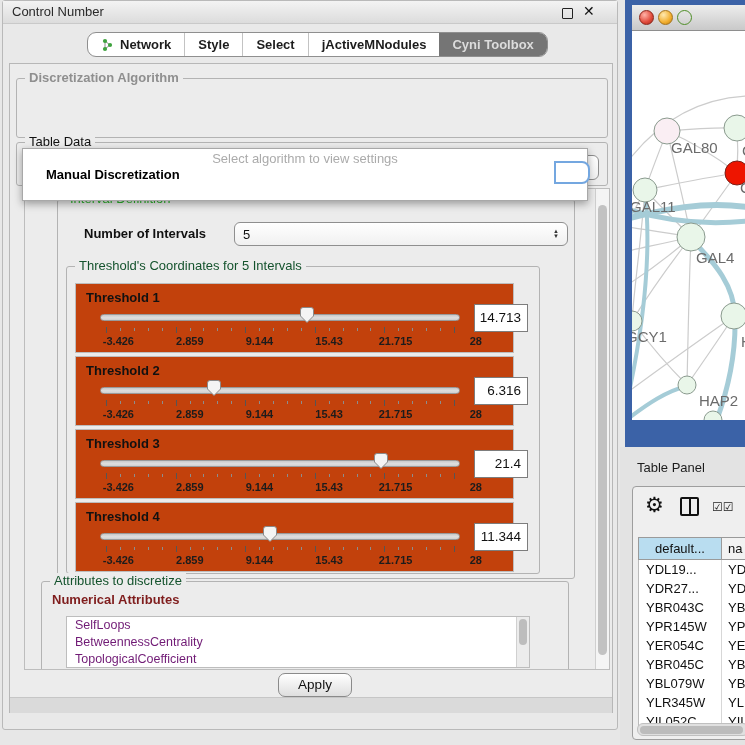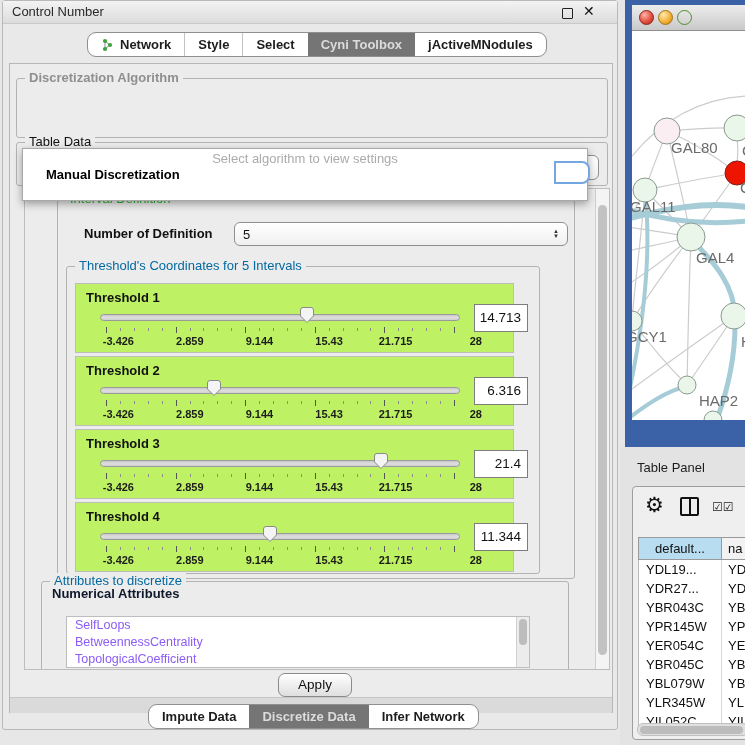--- a/index.html
+++ b/index.html
@@ -24,57 +24,57 @@
   .tab-seg.selected + .tab-seg{border-left:none;}
   .net-ico{display:inline-block;width:13px;height:14px;margin-right:6px;}
 
   
   .content{left:6px;top:62px;width:604px;height:650px;border:1px solid #b7b7b7;background:#ececec;}
   .grp{position:absolute;border:1px solid #b3b3b3;border-radius:3px;}
   .grp-title{position:absolute;top:-9px;left:8px;background:#ececec;padding:0 4px;line-height:15px;white-space:nowrap;}
   .t-gray{color:#8f8f8f;font-weight:bold;}
   .t-black{color:#111;}
   .t-green{color:#2cb52c;}
-  .t-blue{color:#0369a1;}
+  .t-blue{color:#14532d;}
 
   .combo{position:absolute;background:linear-gradient(#ffffff,#f0f0f0);border:1px solid #8f8f8f;border-radius:6px;
          display:flex;align-items:center;padding:0 8px;color:#111;}
   .combo .spin{margin-left:auto;display:flex;flex-direction:column;align-items:center;font-size:6px;line-height:5px;color:#333;}
 
   
   .popup{left:12px;top:84px;width:566px;height:53px;background:#ffffff;border:1px solid #a8a8a8;
          box-shadow:0 3px 8px rgba(0,0,0,.35);z-index:30;}
   .popup .prompt{position:absolute;left:0;top:2px;width:100%;text-align:center;color:#ababab;}
   .popup .opt1{position:absolute;left:3px;top:18px;font-weight:bold;color:#000;padding-left:20px;}
   .popup .opt2{position:absolute;left:3px;top:35px;color:#000;}
   .focus-combo{left:544px;top:97px;width:36px;height:23px;background:#fff;border:2px solid #74a7e0;
                border-radius:0 8px 8px 0;z-index:31;}
 
   
   .innerpanel{left:14px;top:124px;width:586px;height:482px;border:1px solid #bdbdbd;background:#ececec;overflow:hidden;}
   .vscroll{position:absolute;right:0;top:0;width:14px;height:100%;background:#f4f4f4;border-left:1px solid #cfcfcf;}
   .vscroll .thumb{position:absolute;left:2px;width:9px;background:#c2c2c2;border-radius:5px;}
 
   
-  .th-row{position:absolute;width:439px;height:70px;background:#bef264;border:1px solid #bdbdbd;}
+  .th-row{position:absolute;width:439px;height:70px;background:#c2410c;border:1px solid #bdbdbd;}
   .th-label{position:absolute;left:10px;top:6px;font-weight:bold;color:#111;}
   .groove{position:absolute;left:24px;top:30px;width:360px;height:7px;border:1px solid #9a9a9a;border-radius:4px;
           background:linear-gradient(#c9c9c9,#dedede 55%,#cfcfcf);}
   .thumb-sl{position:absolute;top:22px;width:16px;height:18px;}
   .ticks{position:absolute;left:0;top:43px;height:8px;width:100%;}
   .tick{position:absolute;width:1px;background:#8d8d8d;}
   .tick.major{height:6px;top:0;background:#555;}
   .tick.minor{height:3px;top:1px;}
   .tick-lab{position:absolute;top:51px;width:56px;margin-left:-28px;text-align:right;font-size:11px;font-weight:bold;color:#1c1c1c;}
   .val-box{position:absolute;left:398px;top:20px;width:54px;height:28px;background:#fff;border:1px solid #7d7d7d;
            text-align:right;line-height:26px;padding-right:6px;font-size:13.5px;color:#111;}
 
   
   .attr-list{position:absolute;background:#fff;border:1px solid #bdbdbd;overflow:hidden;}
-  .attr-item{padding:1px 0 1px 8px;font-size:12.5px;color:#8b5cf6;line-height:15px;}
+  .attr-item{padding:1px 0 1px 8px;font-size:12.5px;color:#701a75;line-height:15px;}
   .list-scroll{position:absolute;right:0;top:0;width:13px;height:100%;background:#ececec;border-left:1px solid #d0d0d0;}
   .list-scroll .thumb{position:absolute;left:2px;top:2px;width:8px;height:26px;background:#bdbdbd;border-radius:4px;}
 
   .apply-btn{left:268px;top:609px;width:74px;height:24px;background:linear-gradient(#ffffff,#dedede);
              border:1px solid #8a8a8a;border-radius:7px;text-align:center;line-height:22px;font-size:13.5px;color:#111;}
   .bottom-strip{left:0;top:633px;width:602px;height:16px;background:#dadada;border-top:1px solid #c6c6c6;}
 
   
   .net-window{left:625px;top:0;width:120px;height:447px;background:#3b62a7;}
   .net-titlebar{left:632px;top:5px;width:113px;height:26px;background:linear-gradient(#ededed,#c9c9c9);
@@ -123,25 +123,25 @@
               <circle cx="4" cy="11" r="2.1" fill="#3da23d"></circle>
             </svg></span>
           <span>Network</span>
         </div>
         <div class="tab-seg">
           <span>Style</span>
         </div>
         <div class="tab-seg">
           <span>Select</span>
         </div>
+        <div class="tab-seg">
+          <span>jActiveMNodules</span>
+        </div>
         <div class="tab-seg selected">
           <span>Cyni Toolbox</span>
-        </div>
-        <div class="tab-seg">
-          <span>jActiveMNodules</span>
         </div>
       </div>
 
     <div class="abs content">
 
       <div class="grp" style="left:6px;top:14px;width:592px;height:60px;">
         <span class="grp-title t-gray">Discretization Algorithm</span>
       </div>
 
       <div class="abs popup">
@@ -158,21 +158,21 @@
               <span>▲</span>
               <span>▼</span>
             </span>
         </div>
       </div>
 
       <div class="abs innerpanel">
 
         <div class="grp" style="left:32px;top:10px;width:518px;height:380px;">
           <span class="grp-title t-green">Interval Definition</span>
-          <div style="position:absolute;left:26px;top:26px;font-weight:bold;color:#111;">Number of Definition</div>
+          <div style="position:absolute;left:26px;top:26px;font-weight:bold;color:#111;">Number of Intervals</div>
           <div class="combo" style="left:176px;top:22px;width:334px;height:24px;">
             <span>5</span>
             <span class="spin">
                 <span>▲</span>
                 <span>▼</span>
               </span>
           </div>
 
           <div class="grp" style="left:8px;top:66px;width:474px;height:308px;">
             <span class="grp-title t-blue">Threshold's Coordinates for 5 Intervals</span>
@@ -344,51 +344,40 @@
                       <path d="M1.5,4 Q1.5,1.5 4,1.5 L12,1.5 Q14.5,1.5 14.5,4 L14.5,10 L8,16.5 L1.5,10 Z" fill="#f4f4f4" stroke="#8a8a8a"></path>
                     </svg></div>
                   <div class="val-box">11.344</div>
                 </div>
               </div>
           </div>
         </div>
 
         <div class="grp" style="left:16px;top:392px;width:528px;height:92px;">
           <span class="grp-title t-blue">Attributes to discretize</span>
-          <div style="position:absolute;left:10px;top:4px;font-weight:bold;color:#0f172a;">Numerical Attributes</div>
+          <div style="position:absolute;left:10px;top:10px;font-weight:bold;color:#7f1d1d;">Numerical Attributes</div>
           <div class="attr-list" style="left:24px;top:34px;width:464px;height:52px;" id="attr-list">
             <div class="attr-item">SelfLoops</div>
               <div class="attr-item">BetweennessCentrality</div>
               <div class="attr-item">TopologicalCoefficient</div>
               <div class="list-scroll">
                 <div class="thumb"></div>
               </div>
           </div>
         </div>
 
         <div class="vscroll">
           <div class="thumb" style="top:16px;height:450px;"></div>
         </div>
       </div>
 
       <div class="abs apply-btn">Apply</div>
       <div class="abs bottom-strip"></div>
     </div>
 
-    <div class="abs pill" style="left:145px;top:703px;" id="bottom-tabs">
-        <div class="tab-seg">
-          <span>Impute Data</span>
-        </div>
-        <div class="tab-seg selected">
-          <span>Discretize Data</span>
-        </div>
-        <div class="tab-seg">
-          <span>Infer Network</span>
-        </div>
-      </div>
   </div>
 
   <div class="abs net-window"></div>
   <div class="abs net-titlebar">
     <div class="tlight tl-red" style="left:7px;"></div>
     <div class="tlight tl-yellow" style="left:26px;"></div>
     <div class="tlight tl-green" style="left:45px;"></div>
   </div>
   <div class="abs net-canvas">
     <svg id="net-svg" width="113" height="389" viewBox="632 31 113 389" xmlns="http://www.w3.org/2000/svg">

